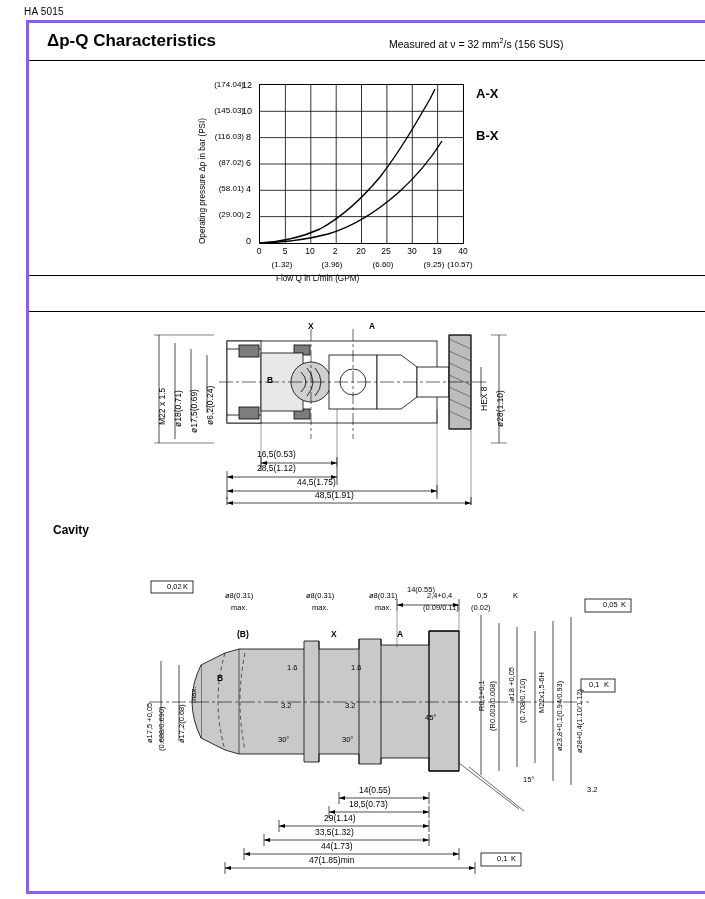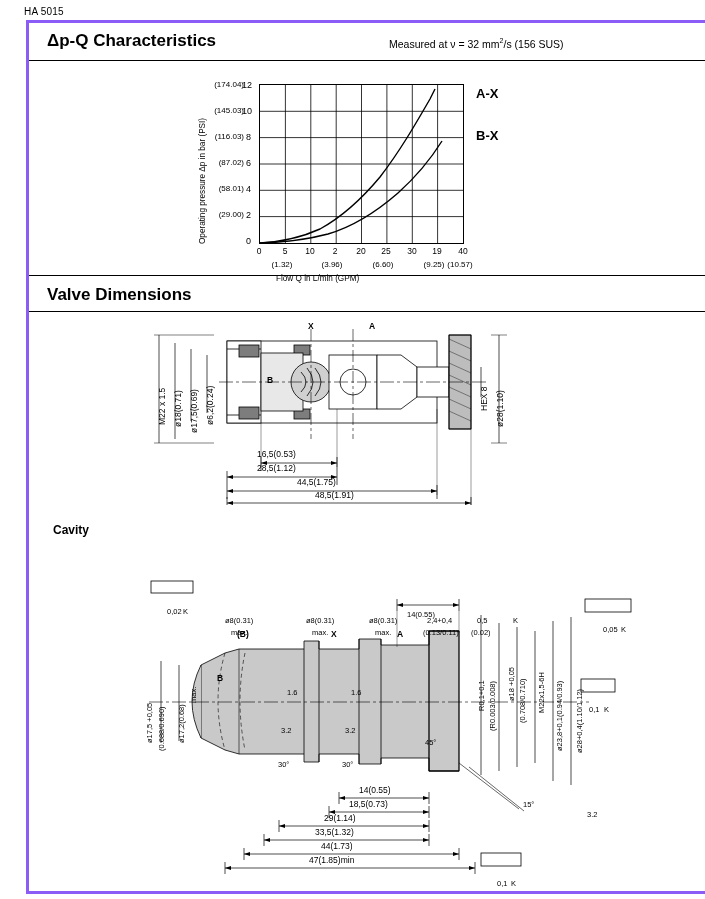--- a/index.html
+++ b/index.html
@@ -17,21 +17,21 @@
   
   .chart-wrap{position:absolute;left:175px;top:55px;width:300px;height:195px;}
   .plot{position:absolute;left:55px;top:6px;width:205px;height:160px;border:1.2px solid #000;box-sizing:border-box;background:#fff;}
   .ylab2{position:absolute;left:-50px;width:48px;text-align:right;font-size:8px;line-height:1;}
   .xlab{position:absolute;top:168px;font-size:8.5px;text-align:center;width:24px;}
   .xlab2{position:absolute;top:182px;font-size:8px;text-align:center;width:40px;}
   .axis-y-title{position:absolute;left:-3px;top:2px;transform-origin:left top;transform:rotate(-90deg) translate(-158px,0);font-size:8.2px;white-space:nowrap;}
   .axis-x-title{position:absolute;top:196px;left:72px;font-size:8.2px;white-space:nowrap;}
   .curve-label{position:absolute;font-size:13px;font-weight:bold;}
   .txt{position:absolute;font-size:8.5px;white-space:nowrap;}
-  .txt7{position:absolute;font-size:7.5px;white-space:nowrap;margin-top:25px;}
+  .txt7{position:absolute;font-size:7.5px;white-space:nowrap;}
   .bold{font-weight:bold;}
   .vtxt{position:absolute;font-size:8.5px;white-space:nowrap;transform-origin:left top;transform:rotate(-90deg);}
   .vtxt7{position:absolute;font-size:7.5px;white-space:nowrap;transform-origin:left top;transform:rotate(-90deg);}
   svg{display:block;}
 </style>
 </head>
 <body>
 
 <div class="page">
 
@@ -102,21 +102,20 @@
       <div class="xlab2" style="left:236px;">(10.57)</div>
 
       <div class="axis-x-title">Flow Q in L/min (GPM)</div>
 
       <div class="curve-label" style="left:272px;top:8px;">A-X</div>
       <div class="curve-label" style="left:272px;top:50px;">B-X</div>
     </div>
 
     <div class="hr" style="top:252px;"></div>
 
-    <div class="sec-title" style="left:18px;top:262px;">Valve Dimensions</div>
     <div class="hr" style="top:288px;"></div>
 
     <div style="position:absolute;left:0;top:292px;width:683px;height:190px;">
       <svg width="683" height="190" viewBox="0 0 683 190">
         <g stroke="#000" fill="none" stroke-width="0.8">
 
           <rect x="198" y="26" width="210" height="82" fill="#ffffff"></rect>
 
           <rect x="198" y="26" width="34" height="82" fill="#ffffff"></rect>
           <path d="M198,34 h34 M198,100 h34"></path>
@@ -253,21 +252,21 @@
       <div class="txt7" style="left:138px;top:29px;">0,02</div>
       <div class="txt7" style="left:154px;top:29px;">K</div>
 
       <div class="txt7" style="left:196px;top:38px;">ø8(0.31)</div>
       <div class="txt7" style="left:202px;top:50px;">max.</div>
       <div class="txt7" style="left:277px;top:38px;">ø8(0.31)</div>
       <div class="txt7" style="left:283px;top:50px;">max.</div>
       <div class="txt7" style="left:340px;top:38px;">ø8(0.31)</div>
       <div class="txt7" style="left:346px;top:50px;">max.</div>
       <div class="txt7" style="left:398px;top:38px;">2,4+0,4</div>
-      <div class="txt7" style="left:394px;top:50px;">(0.13/0.11)</div>
+      <div class="txt7" style="left:394px;top:50px;">(0.09/0.11)</div>
       <div class="txt7" style="left:378px;top:32px;">14(0.55)</div>
       <div class="txt7" style="left:448px;top:38px;">0,5</div>
       <div class="txt7" style="left:442px;top:50px;">(0.02)</div>
       <div class="txt7" style="left:484px;top:38px;">K</div>
       <div class="txt7" style="left:574px;top:47px;">0,05</div>
       <div class="txt7" style="left:592px;top:47px;">K</div>
 
       <div class="txt bold" style="left:208px;top:76px;">(B)</div>
       <div class="txt bold" style="left:302px;top:76px;">X</div>
       <div class="txt bold" style="left:368px;top:76px;">A</div>

